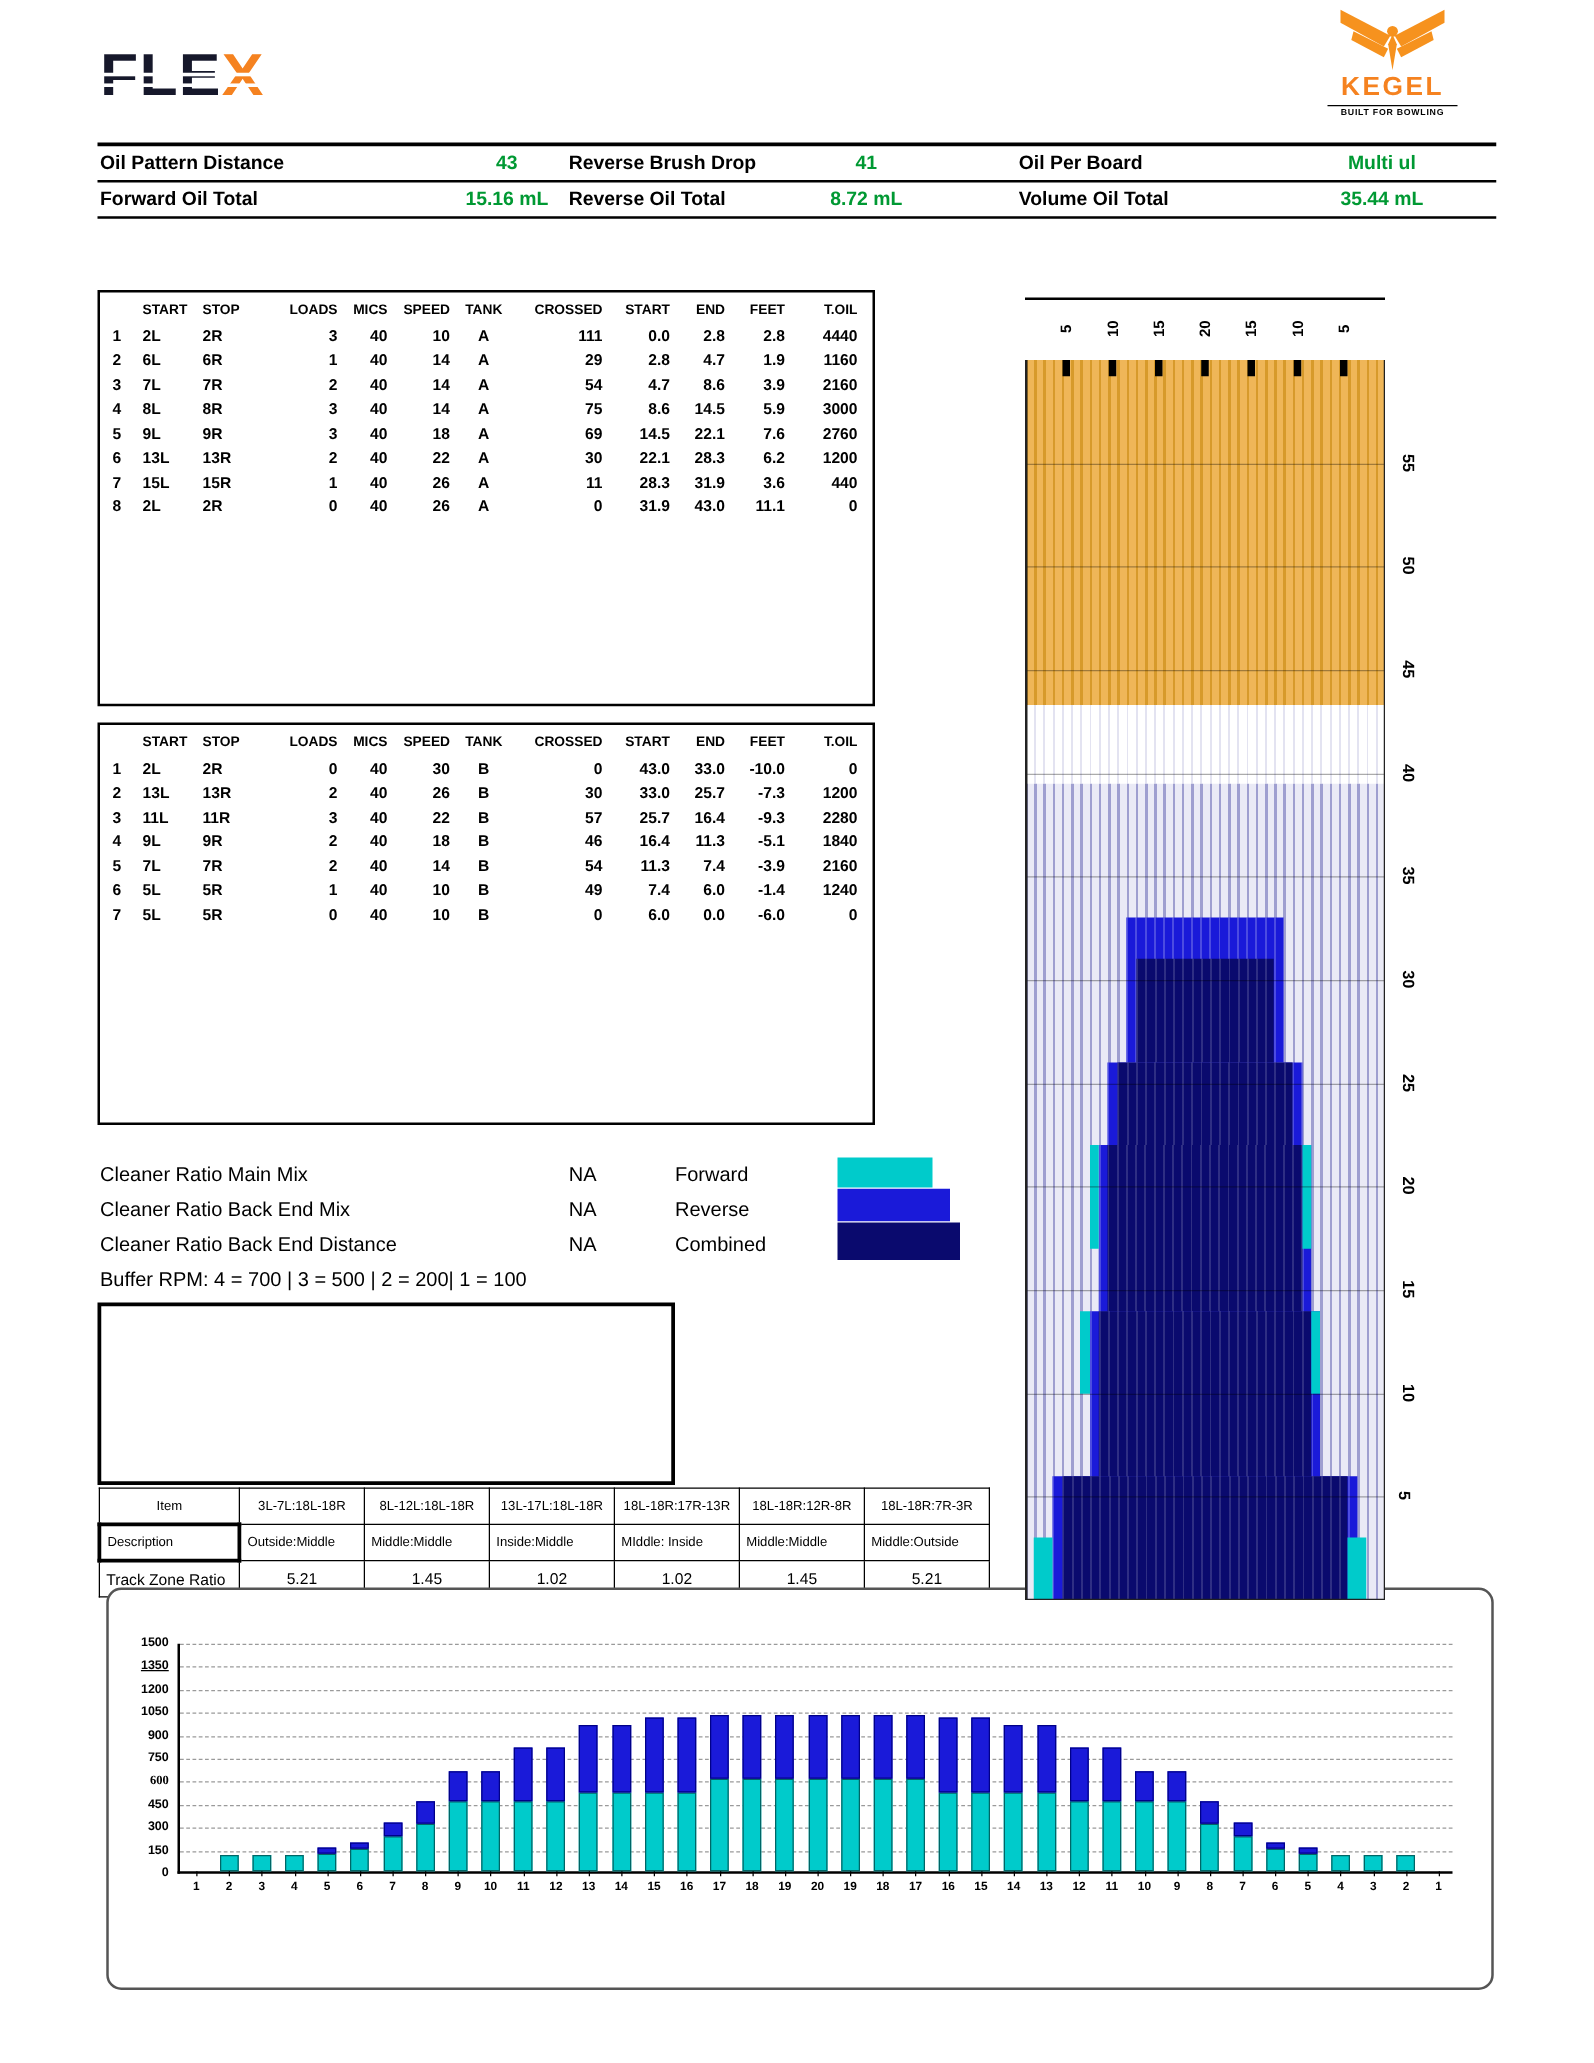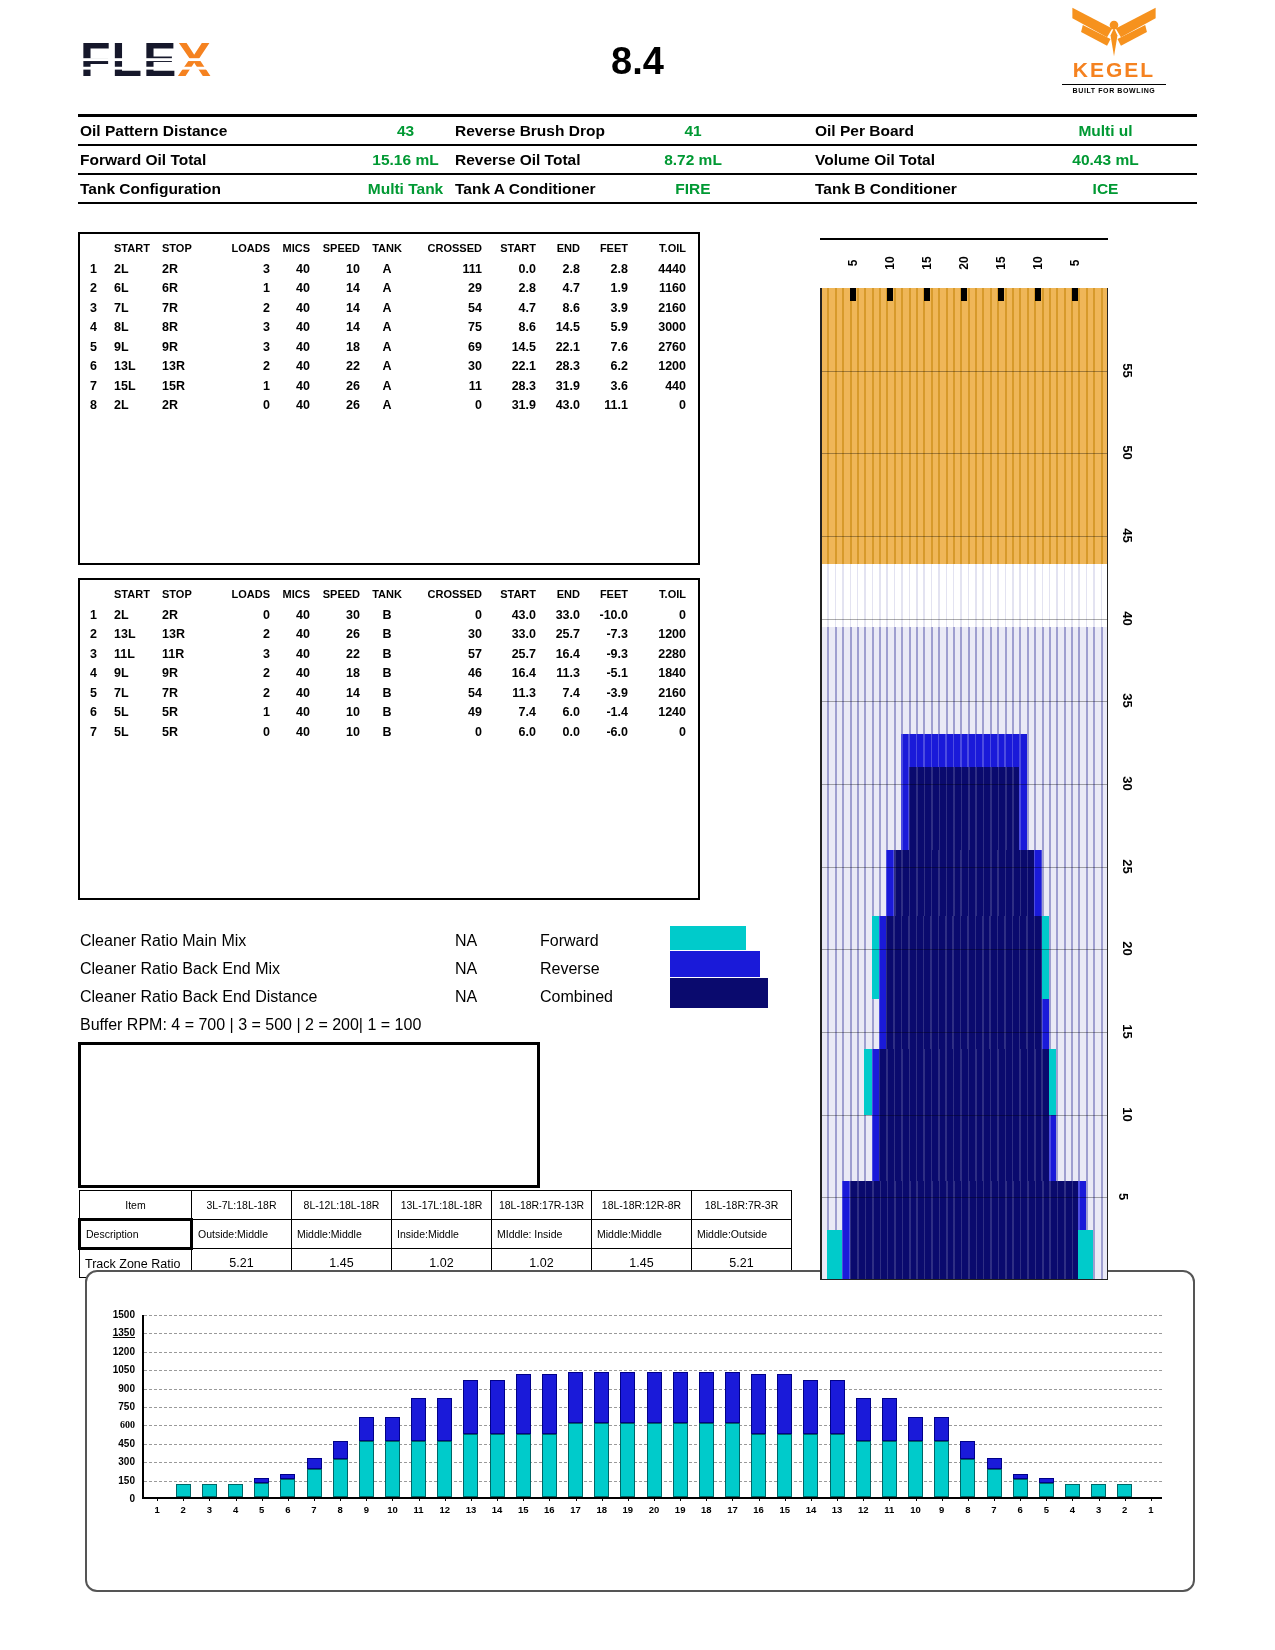--- a/index.html
+++ b/index.html
@@ -83,21 +83,20 @@
 <body>
 
 <div class="page">
 
   <div class="flex-logo">
     <span class="fle">FLE</span><span class="fx">X</span>
     <div class="flex-slit" style="top:24px"></div>
     <div class="flex-slit" style="top:33px"></div>
   </div>
 
-  <div class="title">8.4</div>
 
   <div class="kegel">
     <svg viewBox="0 0 100 60">
       <g fill="#F6921E">
         <polygon points="2,2 48,26 42,36 2,14"></polygon>
         <polygon points="98,2 52,26 58,36 98,14"></polygon>
         <polygon points="14,22 46,38 42,46 12,30"></polygon>
         <polygon points="86,22 54,38 58,46 88,30"></polygon>
         <circle cx="50" cy="22" r="5"></circle>
         <polygon points="50,25 46,34 50,58 54,34"></polygon>
@@ -115,29 +114,21 @@
       <span class="val v2">41</span>
       <span class="lab l3">Oil Per Board</span>
       <span class="val v3">Multi ul</span>
     </div>
     <div class="srow">
       <span class="lab l1">Forward Oil Total</span>
       <span class="val v1">15.16 mL</span>
       <span class="lab l2">Reverse Oil Total</span>
       <span class="val v2">8.72 mL</span>
       <span class="lab l3">Volume Oil Total</span>
-      <span class="val v3">40.43 mL</span>
-    </div>
-    <div class="srow">
-      <span class="lab l1">Tank Configuration</span>
-      <span class="val v1">Multi Tank</span>
-      <span class="lab l2">Tank A Conditioner</span>
-      <span class="val v2">FIRE</span>
-      <span class="lab l3">Tank B Conditioner</span>
-      <span class="val v3">ICE</span>
+      <span class="val v3">35.44 mL</span>
     </div>
   </div>
 
   <div class="loads-box" id="forward-box">
       <table class="loads">
         <colgroup>
           <col style="width:24px">
           <col style="width:48px">
           <col style="width:56px">
           <col style="width:52px">

